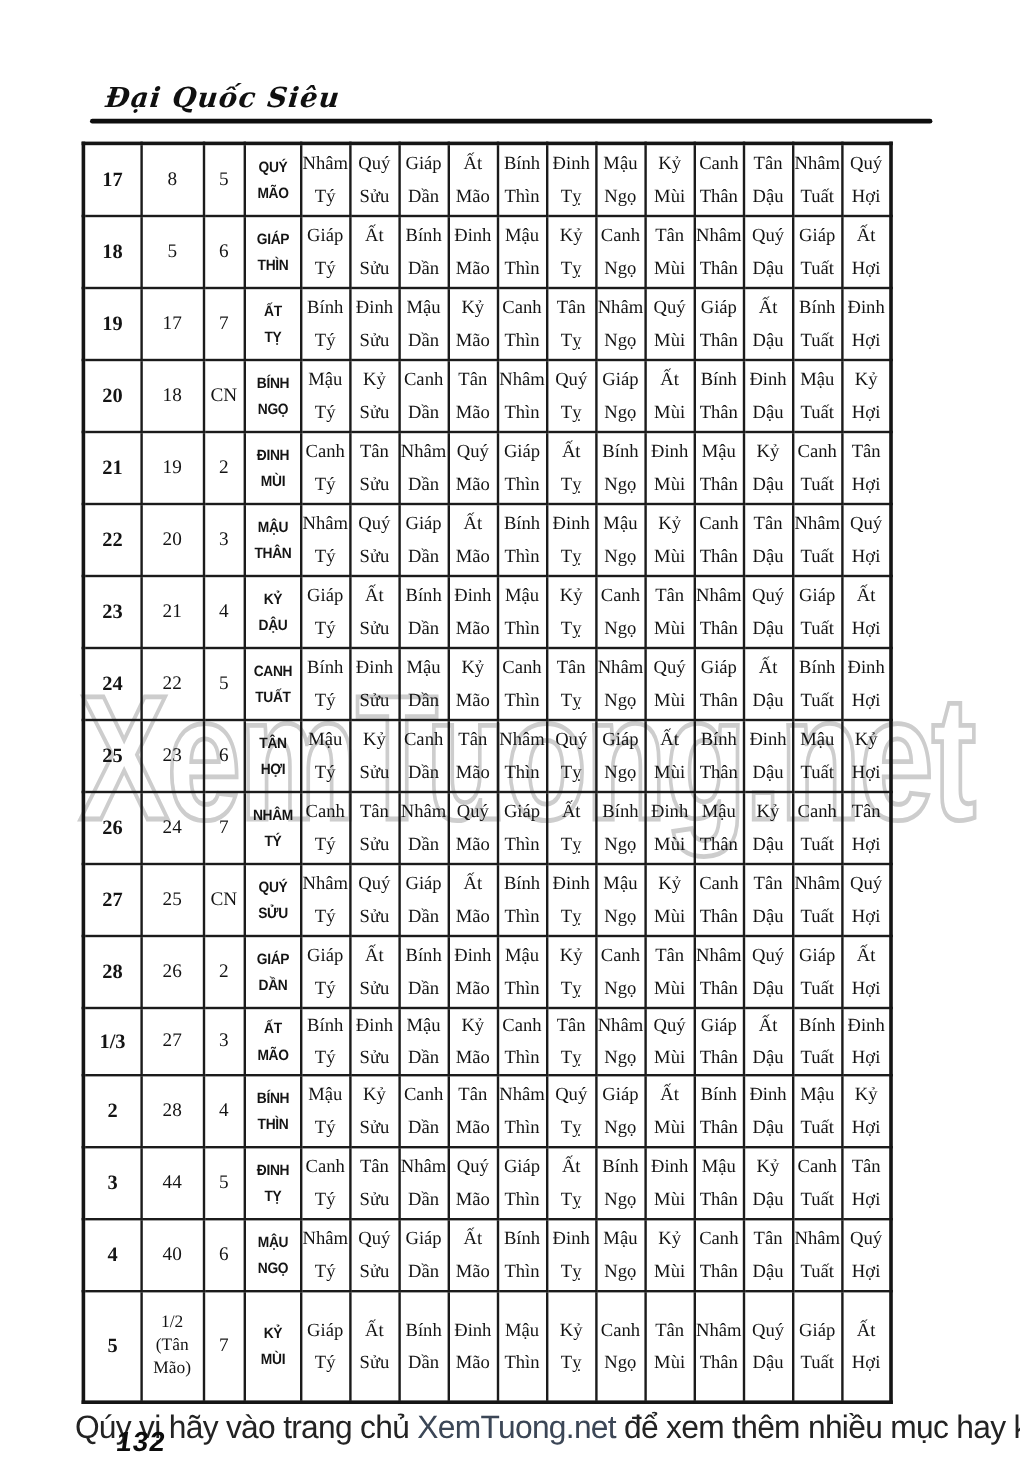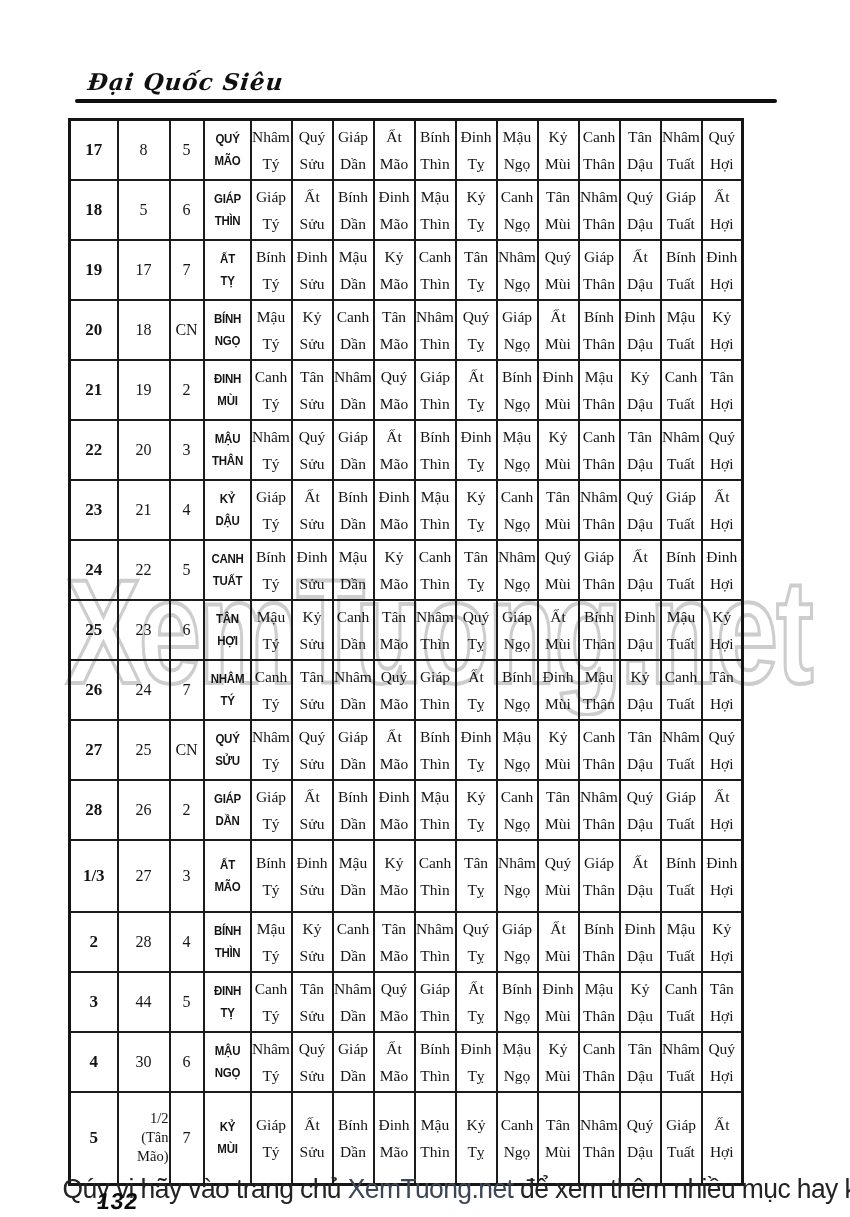--- a/index.html
+++ b/index.html
@@ -39,21 +39,21 @@
     border-collapse:collapse;table-layout:fixed;
     background:transparent;
   }
   table.calendar td{
     border:2px solid #1b1b1b;padding:0;text-align:center;vertical-align:middle;
     overflow:hidden;
   }
   table.calendar{border:3px solid #151515;}
   td.c-solar{font-weight:bold;font-size:17px;}
   td.c-lunar{font-size:16px;}
-  td.c-lunar .multi{font-size:14.5px;line-height:19px;text-align:right;}
+  td.c-lunar .multi{font-size:14.5px;line-height:19px;}
   td.c-week{font-size:16px;}
   td.c-name{
     font-family:"Liberation Sans", sans-serif;font-weight:bold;
     font-size:12.5px;line-height:22px;letter-spacing:-0.3px;
   }
   td.c-day{font-size:15.5px;}
   td.c-day .stem, td.c-day .branch{line-height:27px;}
   td.c-name div{transform:scaleX(0.92);}
 
   
@@ -778,21 +778,21 @@
           </td>
           <td class="c-day">
             <div class="stem">Giáp</div>
             <div class="branch">Tuất</div>
           </td>
           <td class="c-day">
             <div class="stem">Ất</div>
             <div class="branch">Hợi</div>
           </td>
         </tr>
-        <tr style="height: 72px;">
+        <tr style="height: 56px;">
           <td class="c-solar">1/3</td>
           <td class="c-lunar">27</td>
           <td class="c-week">3</td>
           <td class="c-name">
             <div>ẤT</div>
             <div>MÃO</div>
           </td>
           <td class="c-day">
             <div class="stem">Bính</div>
             <div class="branch">Tý</div>
@@ -951,21 +951,21 @@
             <div class="stem">Canh</div>
             <div class="branch">Tuất</div>
           </td>
           <td class="c-day">
             <div class="stem">Tân</div>
             <div class="branch">Hợi</div>
           </td>
         </tr>
         <tr style="height: 60px;">
           <td class="c-solar">4</td>
-          <td class="c-lunar">30</td>
+          <td class="c-lunar">40</td>
           <td class="c-week">6</td>
           <td class="c-name">
             <div>MẬU</div>
             <div>NGỌ</div>
           </td>
           <td class="c-day">
             <div class="stem">Nhâm</div>
             <div class="branch">Tý</div>
           </td>
           <td class="c-day">

